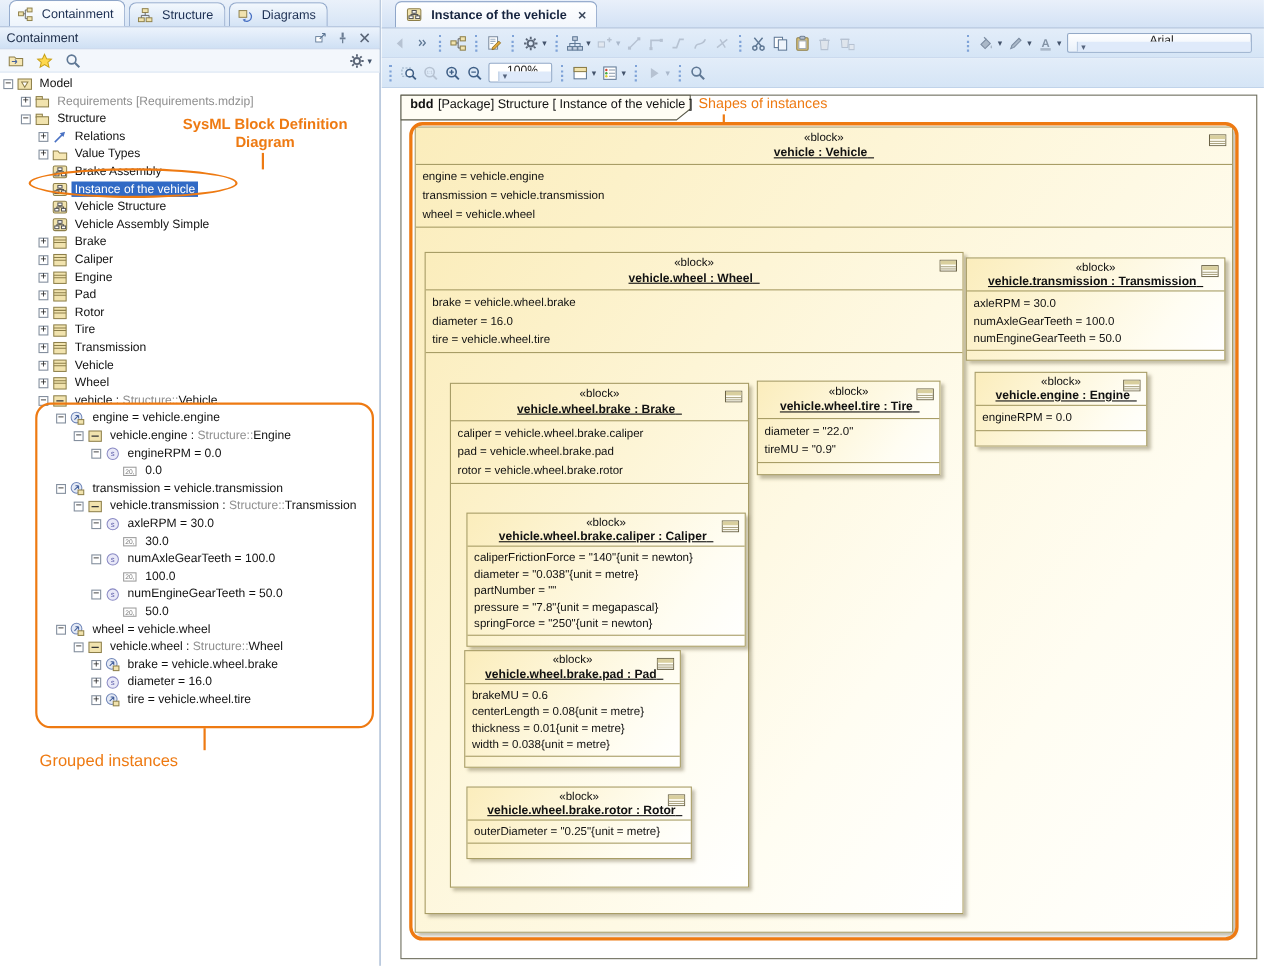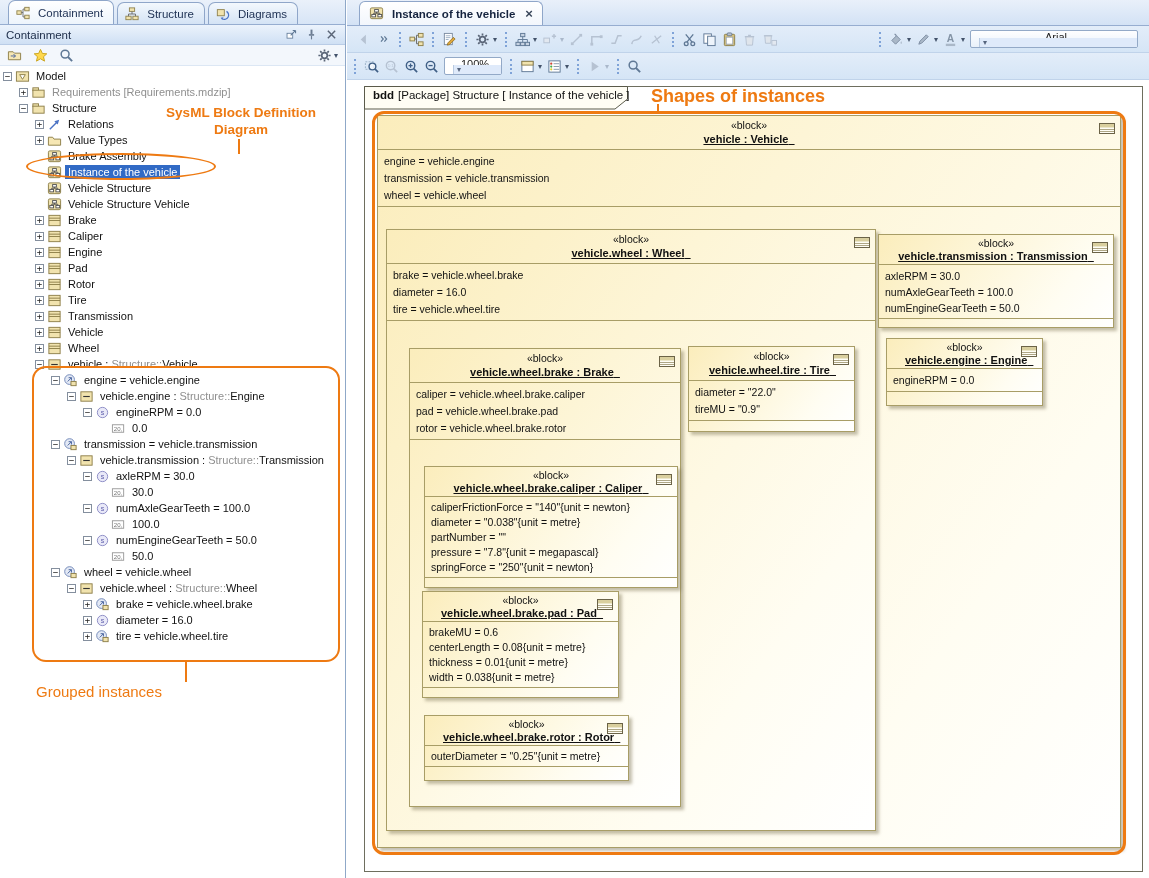--- a/index.html
+++ b/index.html
@@ -73,21 +73,21 @@
     align-items: center; padding: 0 3px; border-left: 1px solid #b9cbe2; background: #dfeafa; margin-left: 4px; }
   .combo.white { background: #fff; flex-direction: column; }
 
   
   #canvas { position: absolute; left: 0; top: 80px; right: 0; bottom: 0; background: #fff; overflow: hidden; }
   #frame { position: absolute; left: 17px; top: 6px; width: 779px; height: 786px;
     border: 1px solid #6e6e5e; }
   #bddtab { position: absolute; left: 17px; top: 6px; width: 265px; height: 24px; }
   #bddtab-text { position: absolute; left: 26px; top: 9px; font-size: 11.5px; color: #111; white-space: nowrap; }
   #bddtab-text b { margin-right: 4px; }
-  #callout-shapes { left: 304px; top: 6px; font-size: 18px; font-weight: 700; }
+  #callout-shapes { left: 288px; top: 6px; font-size: 13px; font-weight: 400; }
   #callout-shapes-line { left: 310px; top: 24px; height: 8px; border-left: 2px solid var(--accent); }
   #orange-box { position: absolute; left: 25px; top: 31px; width: 754px; height: 744px;
     border: 3px solid var(--accent); border-radius: 12px; z-index: 10; pointer-events: none; }
 
   .blk { position: absolute; border: 1px solid var(--blkborder);
     background: linear-gradient(125deg, #fbedbc 0%, #fdf5d6 35%, #fffdf2 75%, #ffffff 100%);
     box-shadow: 3px 3px 3px rgba(125,115,85,0.45); }
   .blk .hdr { position: relative; text-align: center; border-bottom: 1px solid var(--blkborder);
     padding: 3px 20px 2px; }
   .blk .stereo { font-size: 10.5px; line-height: 13px; color: #111; }
@@ -292,21 +292,21 @@
           <span class="expsp"></span>
           <span class="ticon">
             <svg width="15" height="15" viewBox="0 0 16 16">
               <rect x="1.5" y="2" width="13" height="11.5" rx="1.5" fill="#f1e3ae" stroke="#8d7f49"></rect>
               <rect x="6" y="3.8" width="4" height="2.6" fill="#fff" stroke="#555"></rect>
               <rect x="3" y="9" width="4" height="2.6" fill="#fff" stroke="#555"></rect>
               <rect x="9.5" y="9" width="4" height="2.6" fill="#fff" stroke="#555"></rect>
               <path d="M8,6.4 V7.7 M5,9 V7.7 H11.5 V9" stroke="#555" fill="none"></path>
             </svg>
           </span>
-          <span class="tlabel"><span>Vehicle Structure Vehicle</span><span class="muted"></span><span></span></span>
+          <span class="tlabel"><span>Vehicle Assembly Simple</span><span class="muted"></span><span></span></span>
         </div>
         <div class="trow" style="padding-left: 35px;">
           <span class="exp">+</span>
           <span class="ticon">
             <svg width="15" height="15" viewBox="0 0 16 16">
               <rect x="2" y="2.5" width="12" height="11" fill="#f1e3ae" stroke="#8d7f49"></rect>
               <path d="M2,5.5 h12 M2,8 h12" stroke="#8d7f49"></path>
             </svg>
           </span>
           <span class="tlabel"><span>Brake</span><span class="muted"></span><span></span></span>

